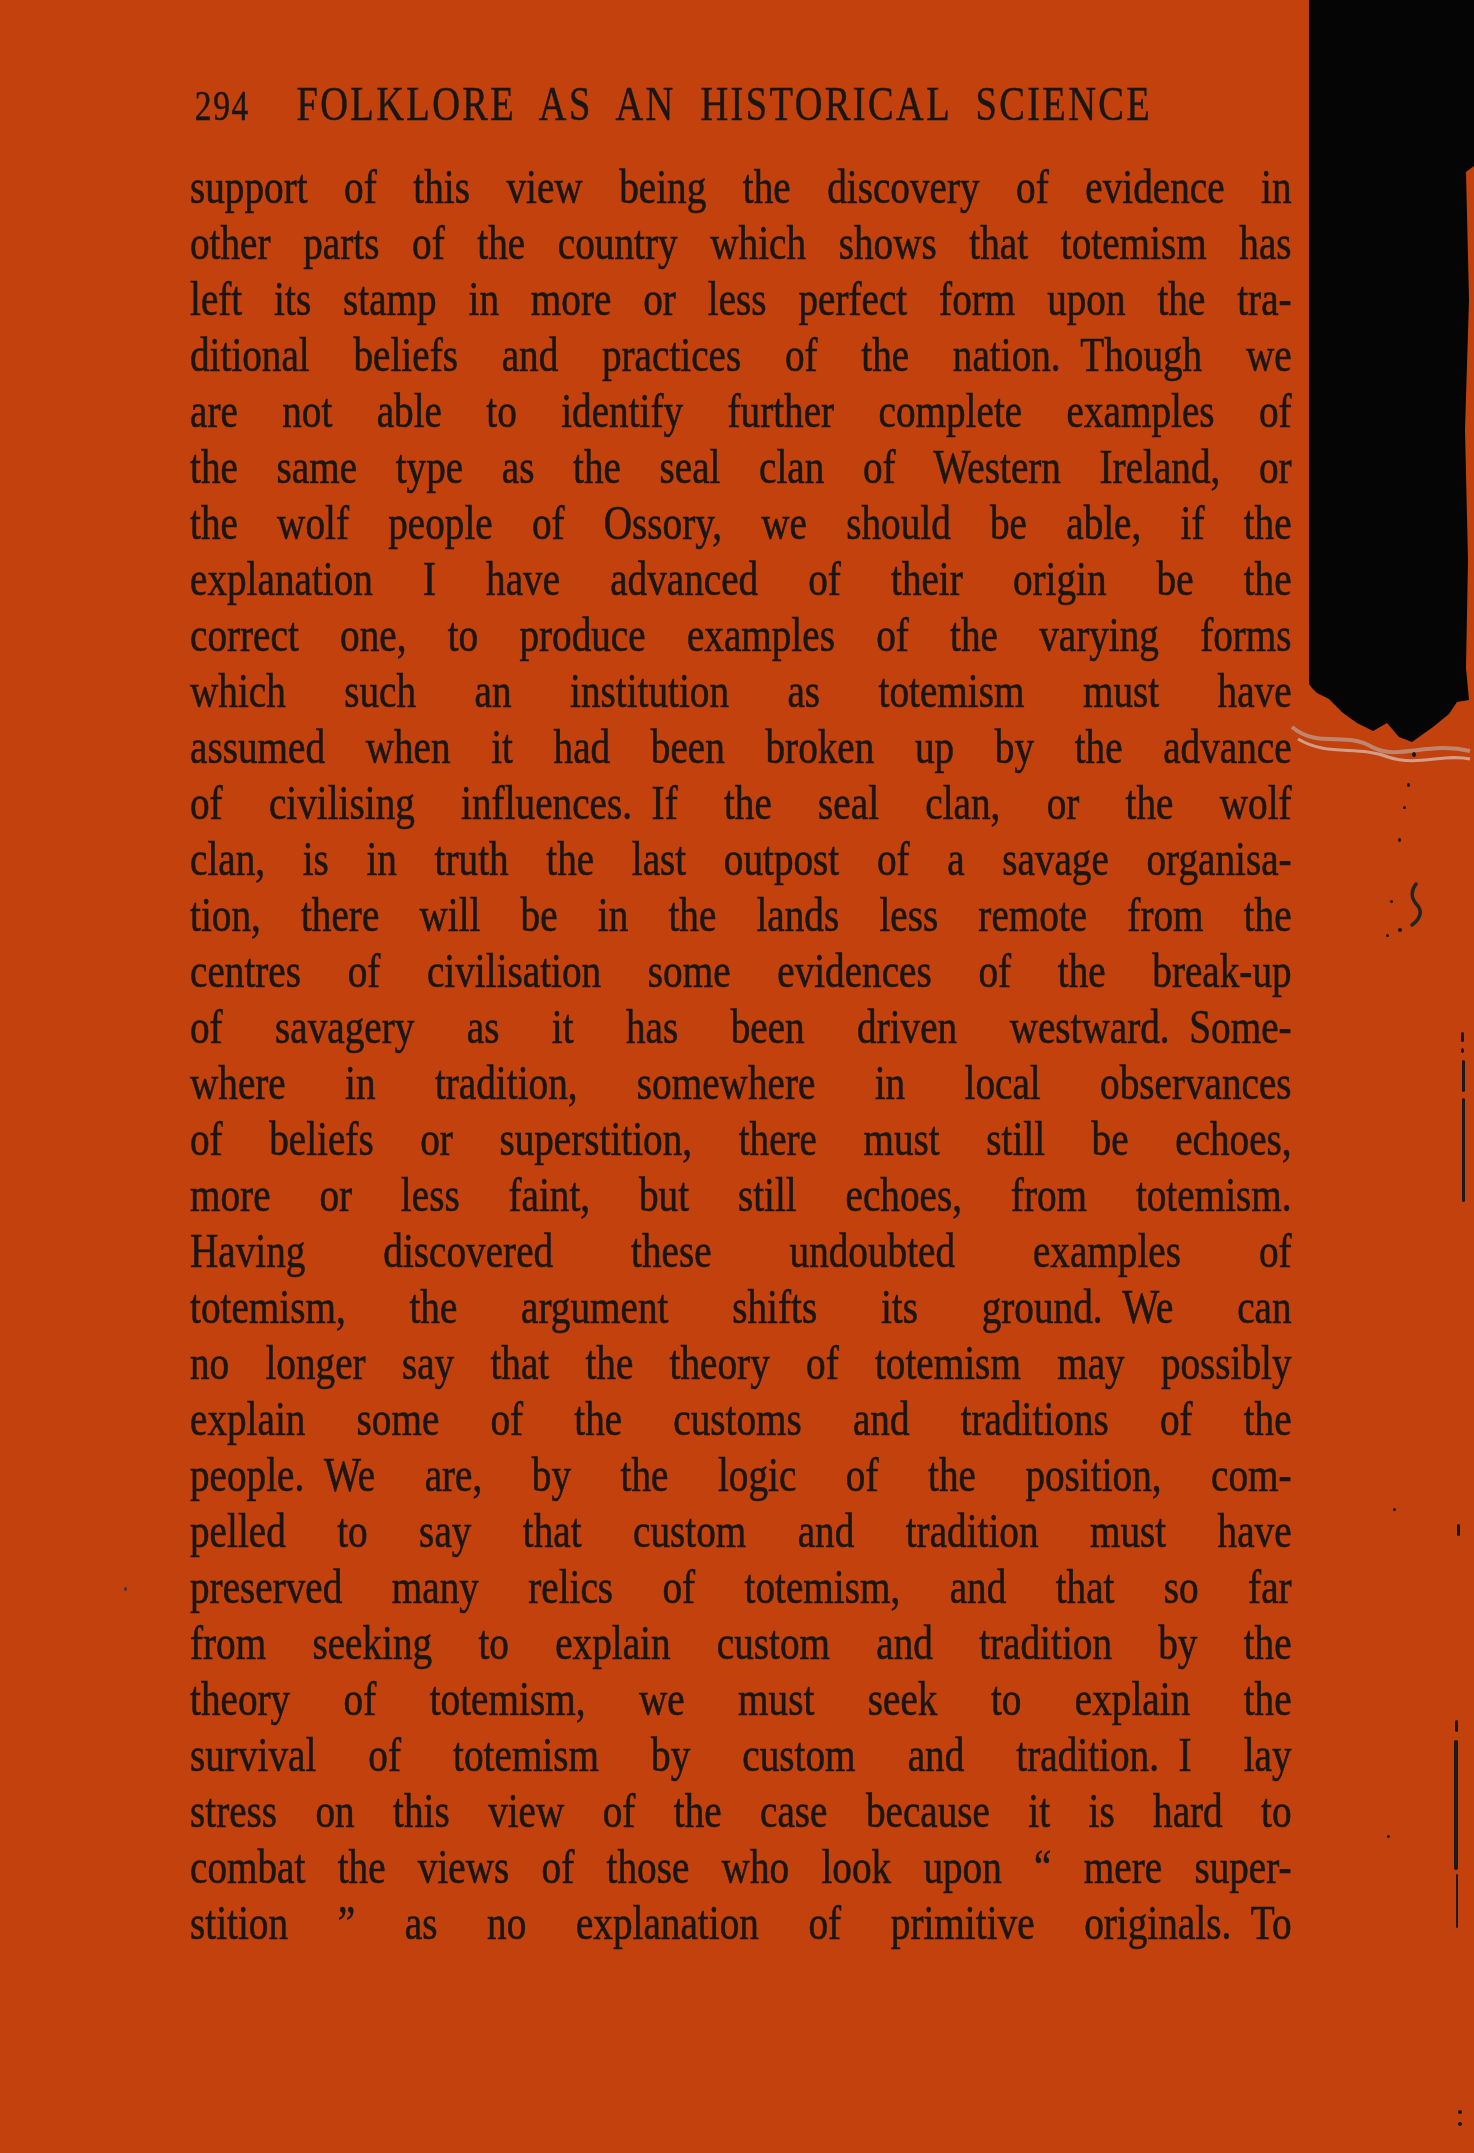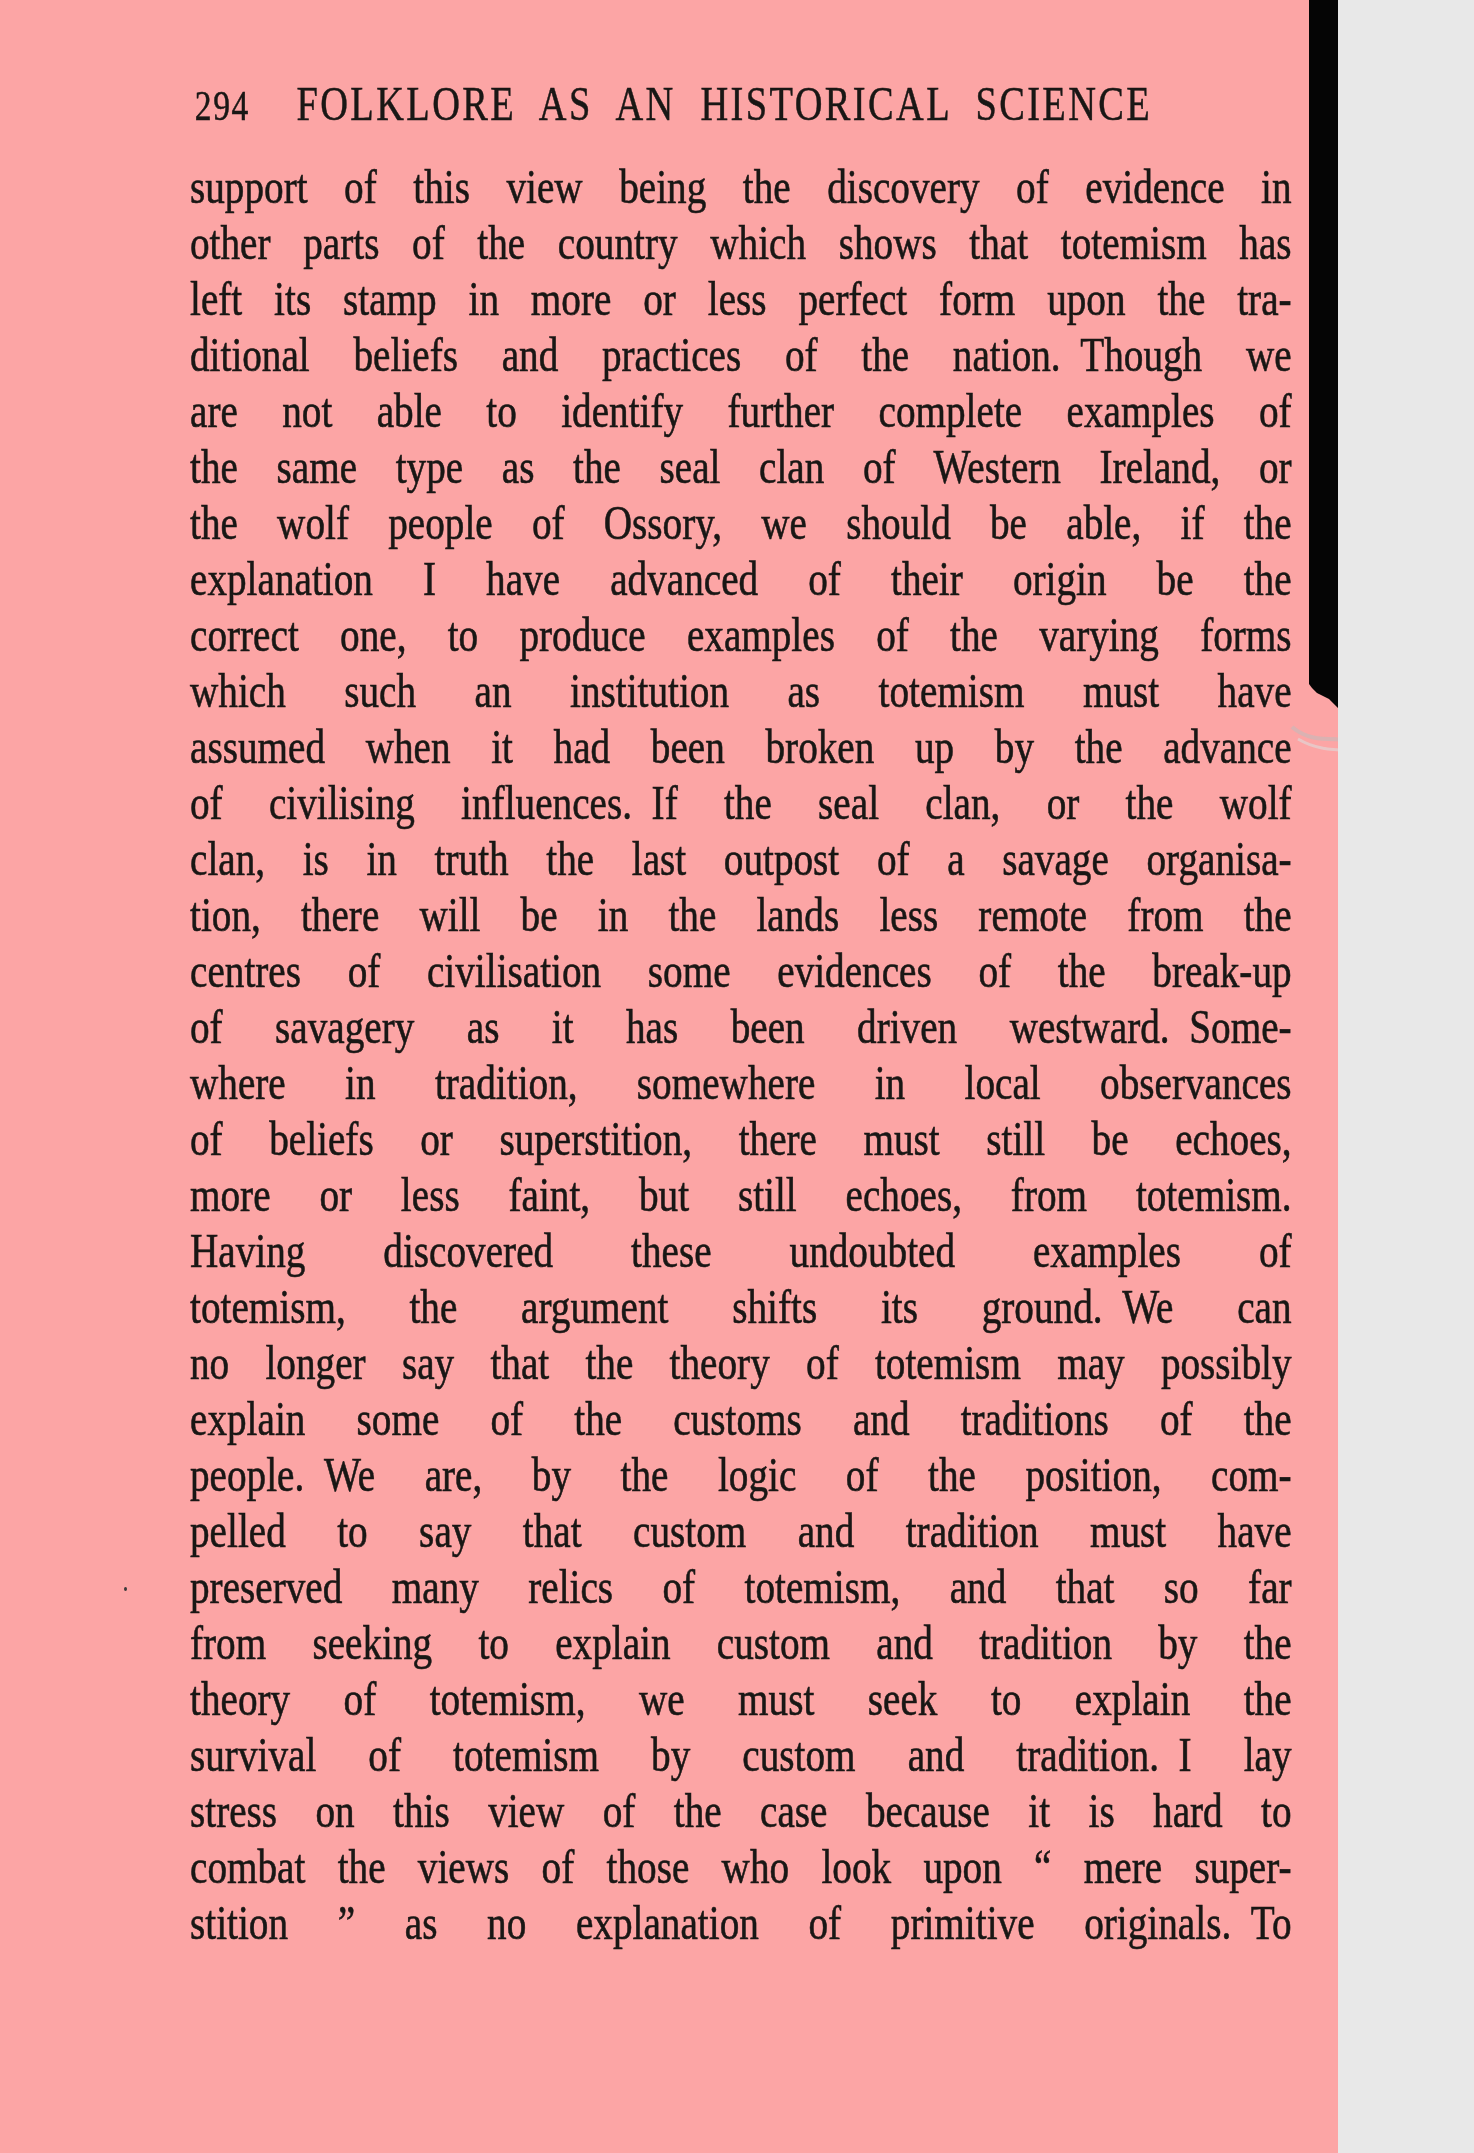--- a/index.html
+++ b/index.html
@@ -1,19 +1,19 @@
 <!DOCTYPE html>
 <html><head>
 <meta charset="utf-8">
 <style>
   html,body{margin:0;padding:0;background:#e8e8e8;}
   .page{
     position:relative;
-    width:1338px;height:2153px;
-    background:#fca5a5;
+    width:1474px;height:2153px;
+    background:#c2410c;
     overflow:hidden;
     font-family:"Liberation Serif", serif;
     color:#191715;
   }
   
   .scan{
     position:absolute;left:190px;top:0;width:1377px;
     transform:scaleX(0.8);
     transform-origin:top left;
   }

